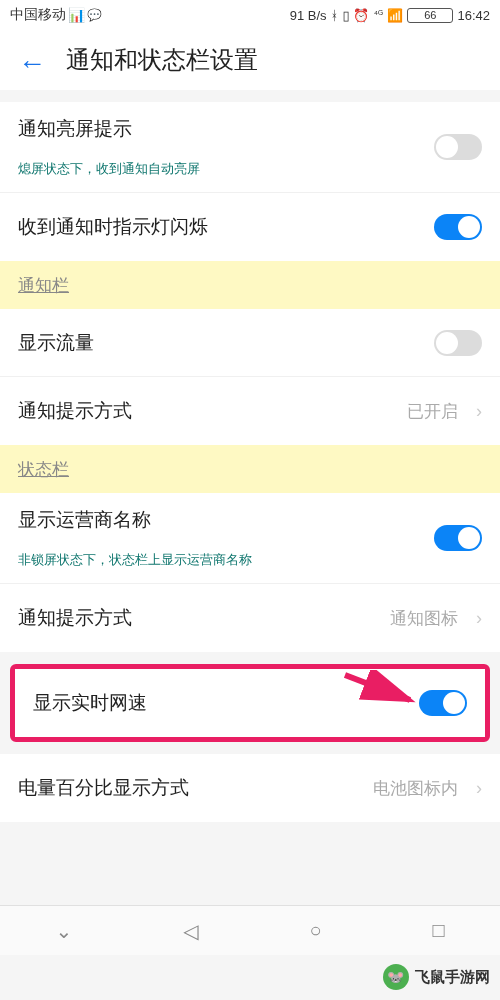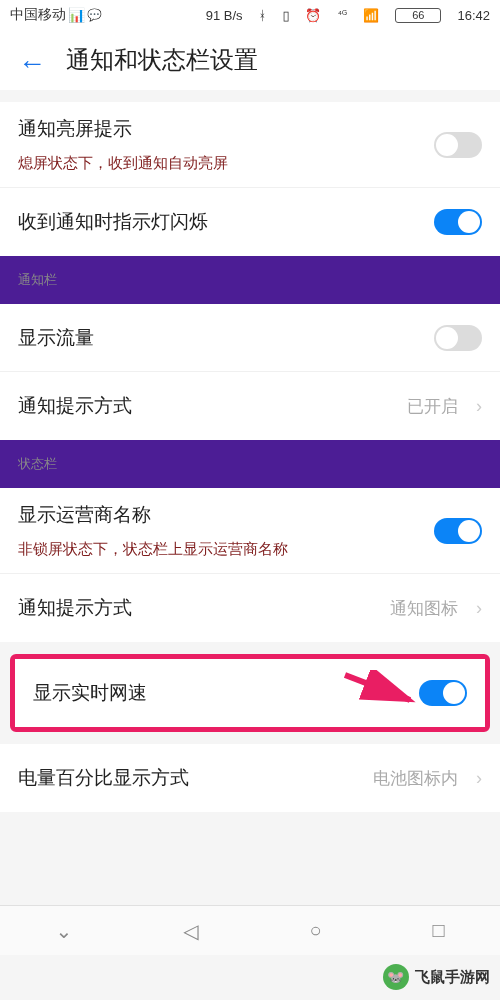--- a/index.html
+++ b/index.html
@@ -15,55 +15,56 @@
       height: 30px;
       background: #fff;
       display: flex;
       align-items: center;
       justify-content: space-between;
       padding: 0 10px;
       font-size: 14px;
       color: #333;
     }
     .status-left { display: flex; gap: 2px; align-items: center; }
-    .status-right { display: flex; gap: 16px; font-size: 13px; }
+    .status-right { display: flex; gap: 4px; font-size: 13px; }
     .header {
       height: 60px;
       background: #fff;
       display: flex;
       align-items: center;
       padding: 0 18px;
       gap: 20px;
     }
     .back-icon { color: #1a73e8; font-size: 28px; }
     .header-title { font-size: 24px; color: #222; font-weight: 500; }
     .content { background: #f5f5f5; }
     .section { background: #fff; }
     .section-header {
       height: 48px;
       display: flex;
       align-items: center;
       padding: 0 18px;
-      font-size: 13px;
+      font-size: 17px;
       color: #888;
-      background: #4c1d95;
+      background: #fef9c3;
+      text-decoration: underline;
     }
     .row {
       min-height: 68px;
       display: flex;
       align-items: center;
       justify-content: space-between;
       padding: 14px 18px;
       background: #fff;
       border-bottom: 1px solid #f0f0f0;
     }
     .row:last-child { border-bottom: none; }
     .row-left { flex: 1; }
     .row-title { font-size: 19px; color: #222; }
-    .row-subtitle { font-size: 15px; color: #7f1d1d; margin-top: 10px; line-height: 1.4; }
+    .row-subtitle { font-size: 13px; color: #0f766e; margin-top: 18px; line-height: 1.4; }
     .row-right { display: flex; align-items: center; gap: 18px; }
     .row-value { font-size: 17px; color: #aaa; }
     .chevron { color: #ccc; font-size: 18px; }
     .toggle {
       width: 48px;
       height: 26px;
       border-radius: 13px;
       position: relative;
       transition: background 0.2s;
     }

